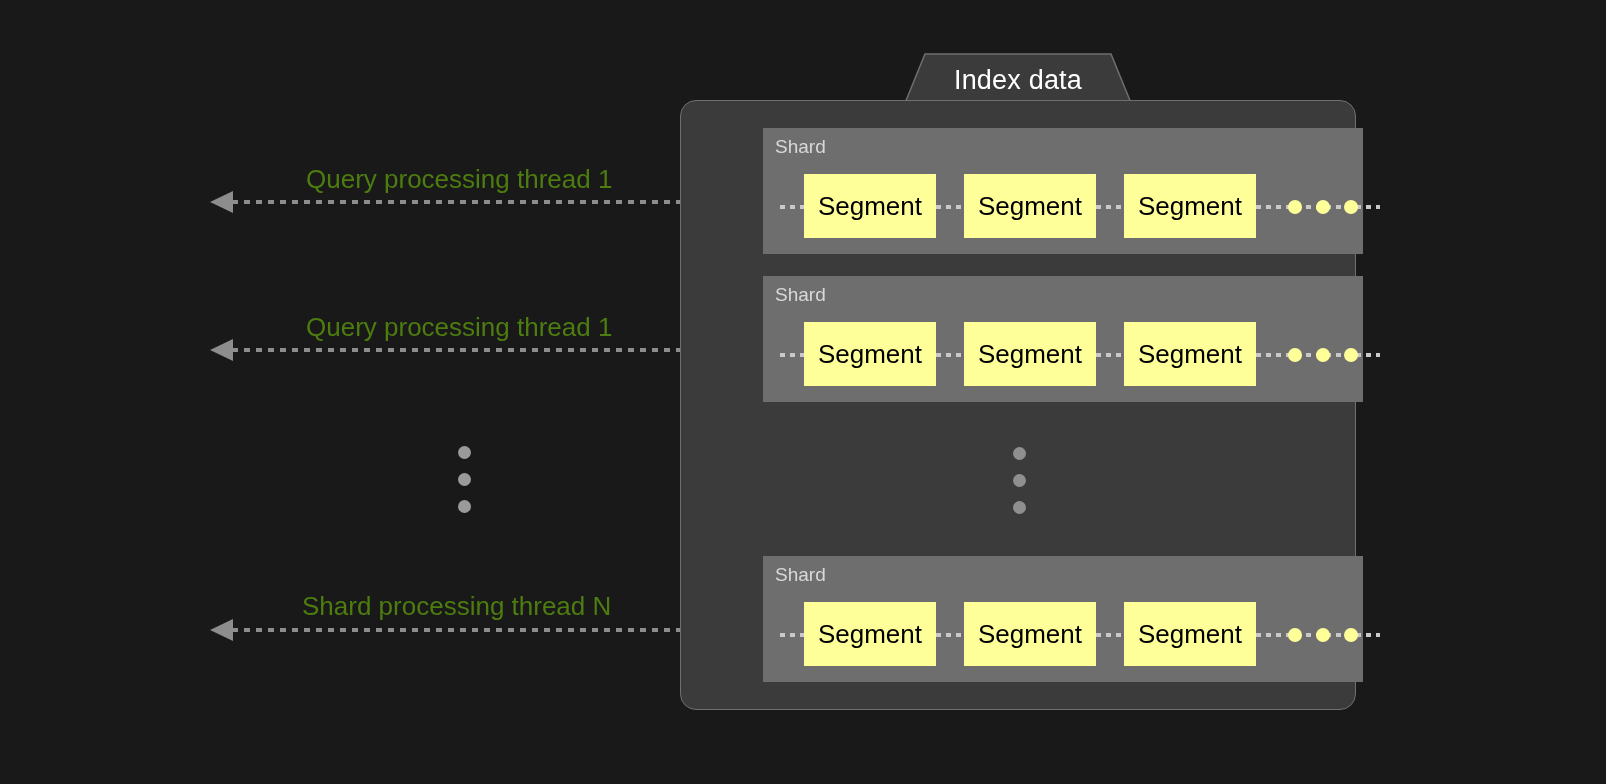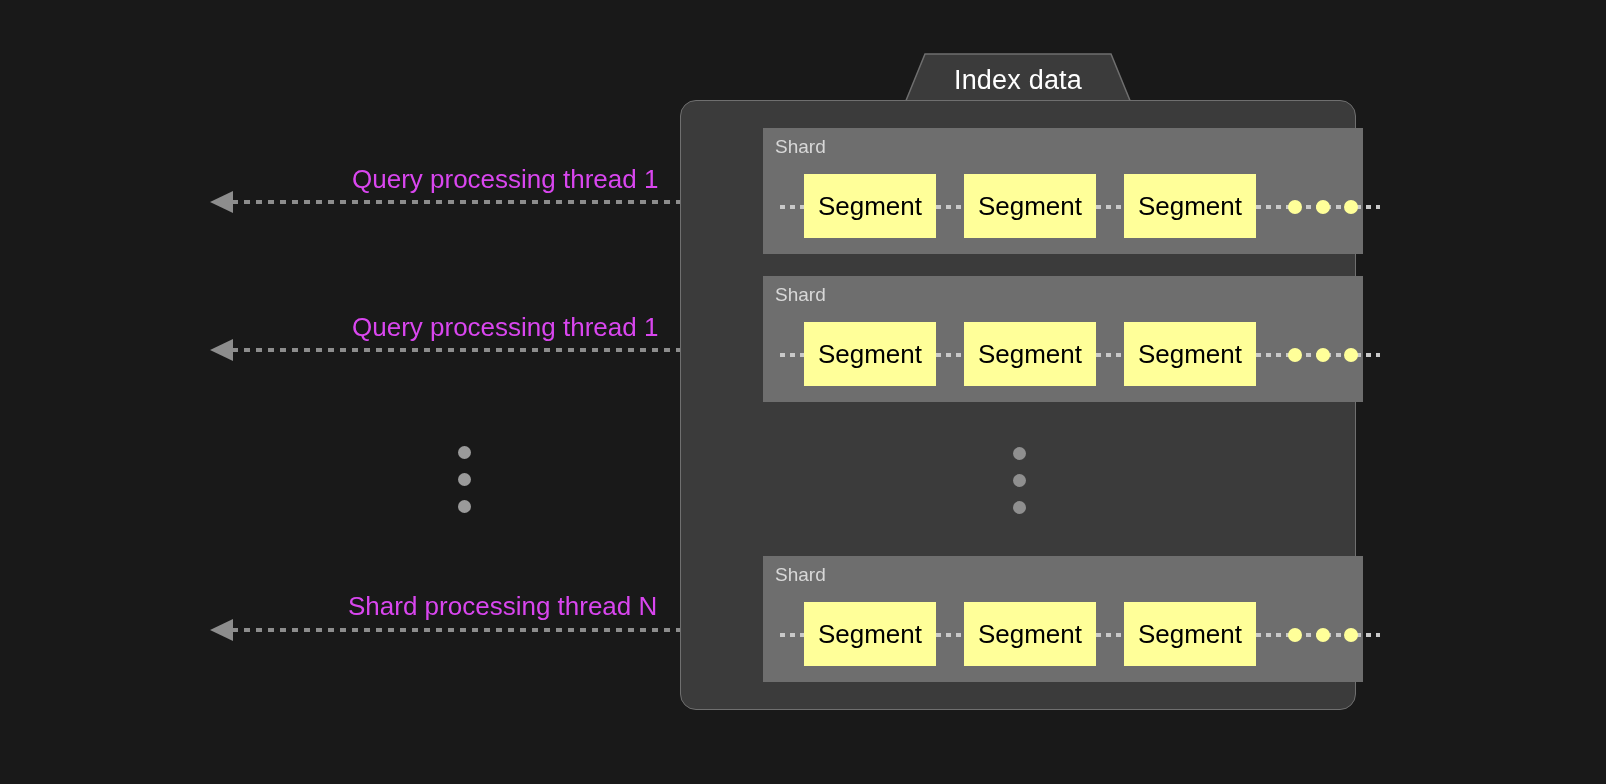--- a/index.html
+++ b/index.html
@@ -132,25 +132,24 @@
     position: absolute;
     left: 210px;
     width: 0;
     height: 0;
     border-top: 11px solid transparent;
     border-bottom: 11px solid transparent;
     border-right: 23px solid #8d8d8d;
   }
   .thread-label {
     position: absolute;
-    color: #d946ef;
+    color: #4d7c0f;
     font-size: 26px;
     white-space: nowrap;
     text-align: right;
-    margin-left: 46px;
   }
 
   
   .vdots { position: absolute; }
   .vdots i {
     display: block;
     width: 13px;
     height: 13px;
     border-radius: 50%;
     background: #9a9a9a;

